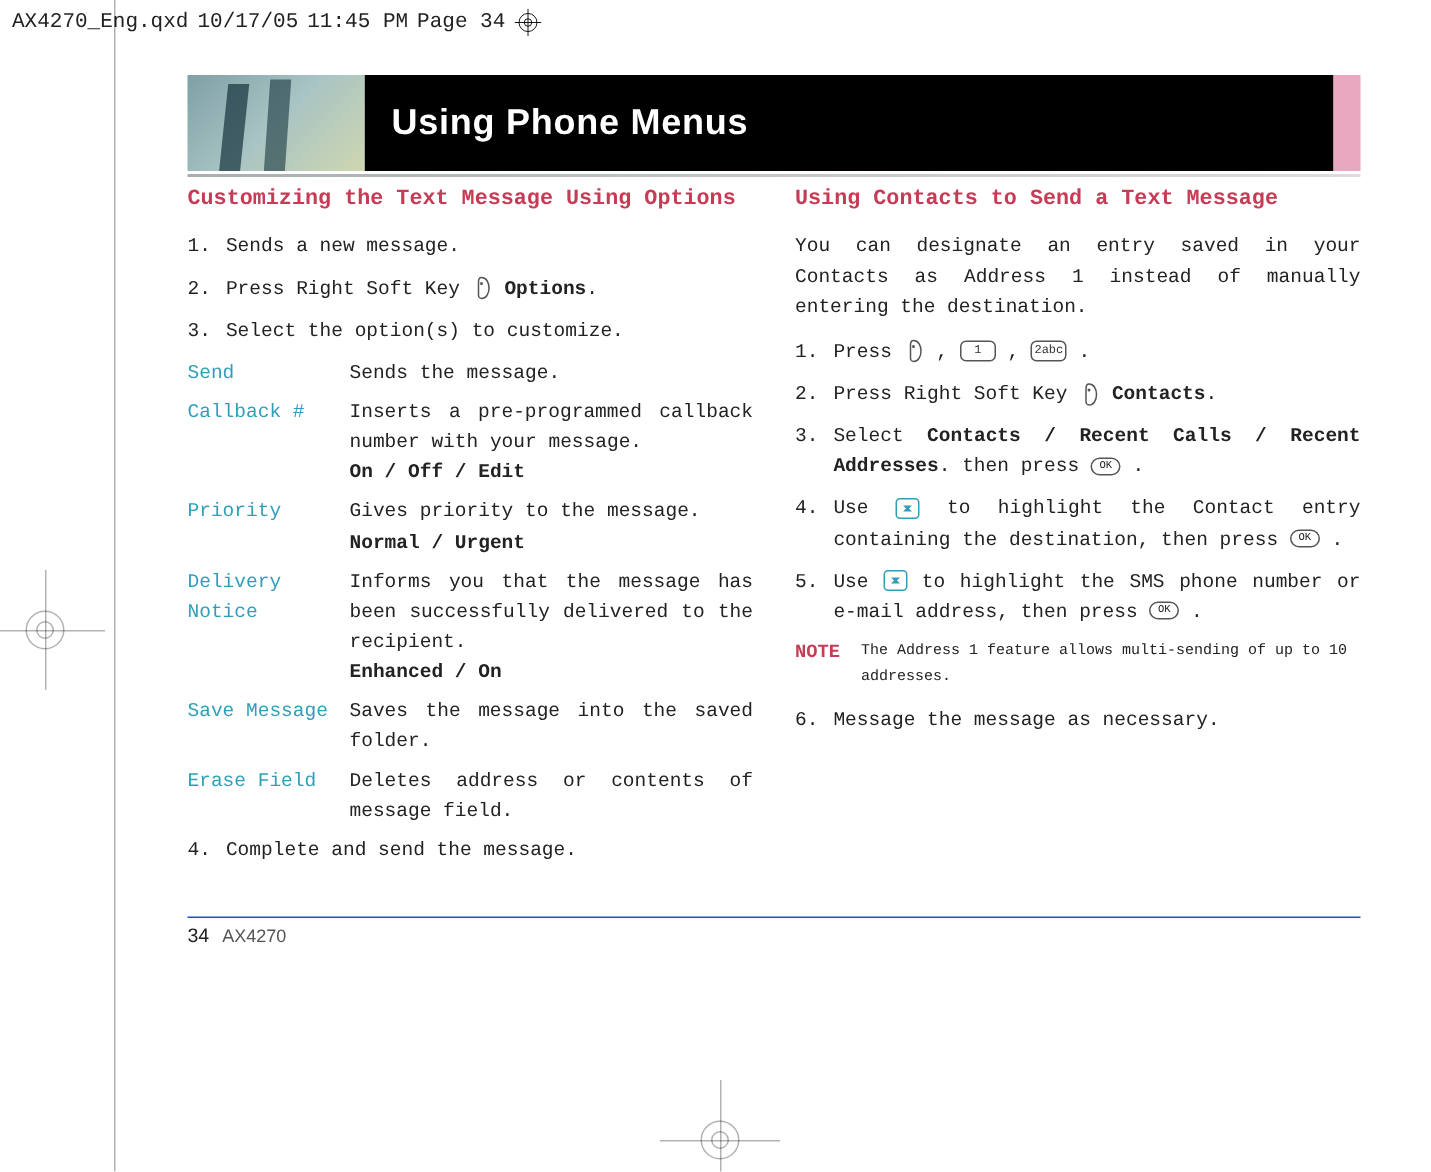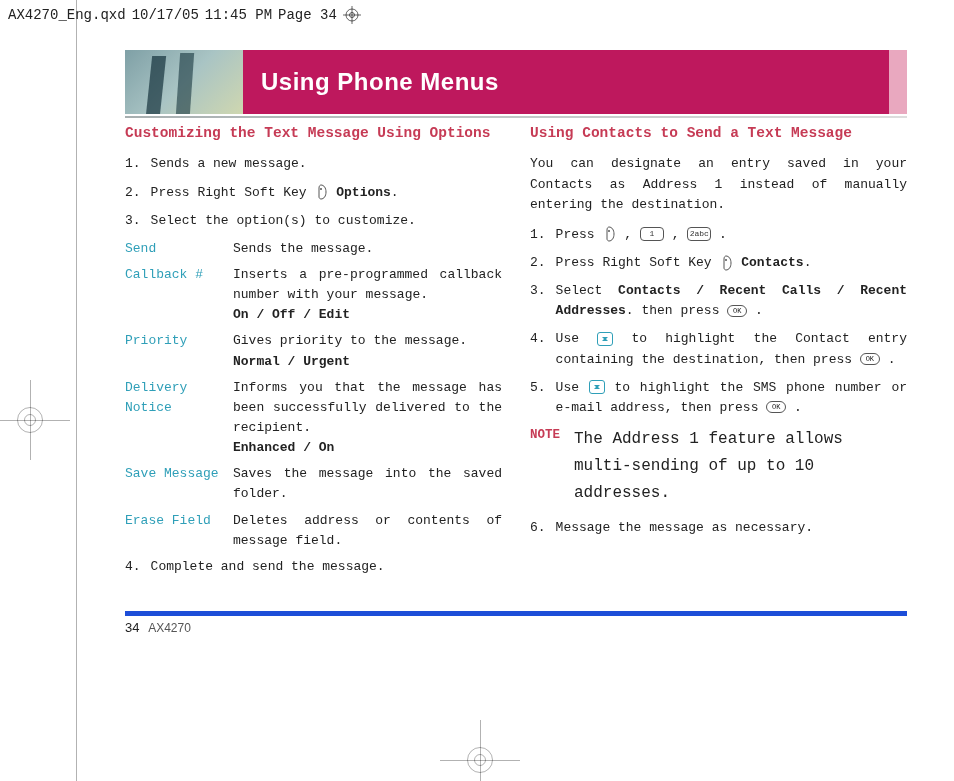--- a/index.html
+++ b/index.html
@@ -73,21 +73,21 @@
   }
   .banner-img::after{
     content:"";
     position:absolute; left:45%; top:5%;
     width:14px;height:62px;
     background: rgba(10,40,50,.55);
     transform: skewX(-4deg);
   }
   .banner-title {
     flex: 1;
-    background: #be185d;
+    background: #000000;
     color: #fff;
     font-size: 24px;
     font-weight: 700;
     display: flex;
     align-items: center;
     padding-left: 18px;
     letter-spacing: .5px;
   }
   .banner-tab {
     width: 18px;
@@ -168,22 +168,22 @@
   .icon-soft {
     display:inline-block;
     width:14px;height:16px;
     vertical-align:middle;
     position:relative;
   }
   .icon-soft svg { width:14px; height:16px; }
   b.kb { font-weight:700; }
   .note-row { display:flex; margin:8px 0 10px 0; }
   .note-label { color:#c63b55; font-weight:700; font-size:12.5px; flex:0 0 44px;}
-  .note-text { font-size:16px; line-height:1.7; flex:1; }
-  .footer-rule { border-top:5px solid #1d4ed8; margin-top: 26px; padding-top:4px;}
+  .note-text { font-size:10px; line-height:1.7; flex:1; }
+  .footer-rule { border-top:1px solid #1d4ed8; margin-top: 26px; padding-top:4px;}
   .footer { font-size:12px; color:#555; }
   .footer .pn { color:#222; font-weight:400; font-size:13px; margin-right:6px;}
 </style>
 </head>
 <body>
 
 <div class="slugline">
   <span>AX4270_Eng.qxd</span>
   <span>10/17/05</span>
   <span>11:45 PM</span>

